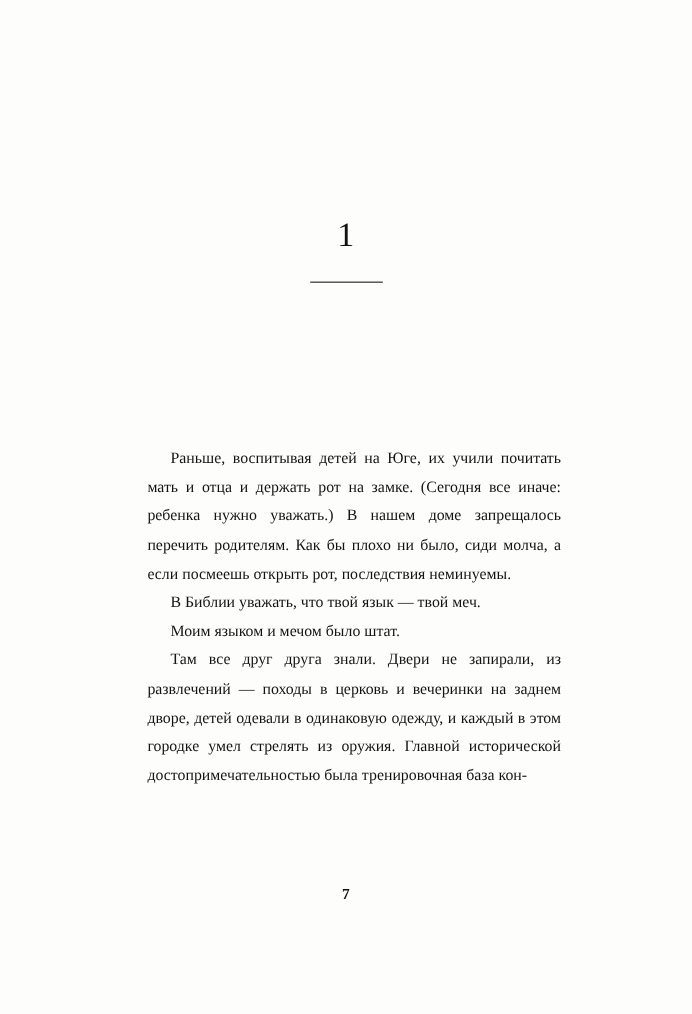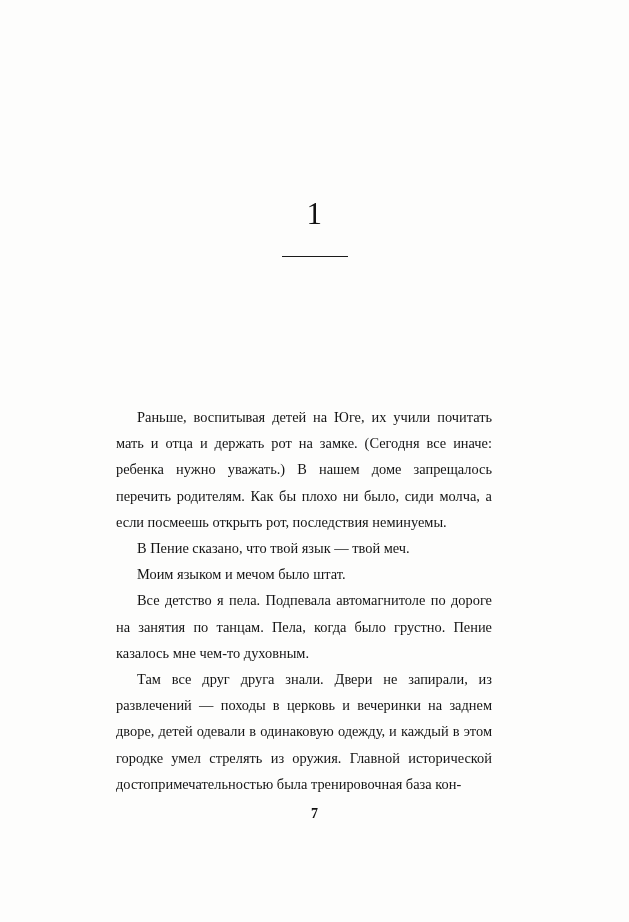--- a/index.html
+++ b/index.html
@@ -36,21 +36,21 @@
   }
   .chapter-rule {
     width: 66px;
     height: 1px;
     background: #1a1a1a;
     margin: 24px auto 0 auto;
   }
   .body-text {
     position: absolute;
     top: 404px;
-    left: 116px;
+    left: 134px;
     width: 376px;
     font-family: "Liberation Serif", serif;
     font-size: 14.4px;
     line-height: 26.2px;
     color: #141414;
     text-align: justify;
     text-justify: inter-word;
     hyphens: manual;
   }
   .body-text p {
@@ -74,21 +74,20 @@
 
 <div class="page">
 
   <div class="chapter-head">
     <div class="chapter-number">1</div>
     <div class="chapter-rule"></div>
   </div>
 
   <div class="body-text">
     <p>Раньше, воспитывая детей на Юге, их учили почитать мать и отца и держать рот на замке. (Сегодня все иначе: ребенка нужно уважать.) В нашем доме запрещалось перечить родителям. Как бы плохо ни было, сиди молча, а если посмеешь открыть рот, последствия неминуемы.</p>
-    <p>В Пение сказано, что твой язык — твой меч.</p>
+    <p>В Библии уважать, что твой язык — твой меч.</p>
     <p>Моим языком и мечом было штат.</p>
-    <p>Все детство я пела. Подпевала автомагнитоле по дороге на занятия по танцам. Пела, когда было грустно. Пение казалось мне чем-то духовным.</p>
     <p>Там все друг друга знали. Двери не запирали, из развлечений — походы в церковь и вечеринки на заднем дворе, детей одевали в одинаковую одежду, и каждый в этом городке умел стрелять из оружия. Главной исторической достопримечательностью была тренировочная база кон-</p>
   </div>
 
   <div class="page-number">7</div>
 
 </div>
 
 </body></html>

